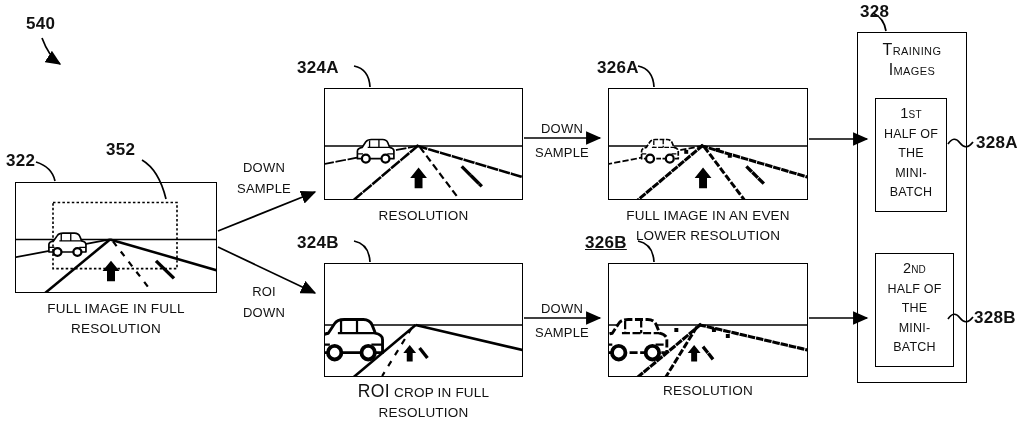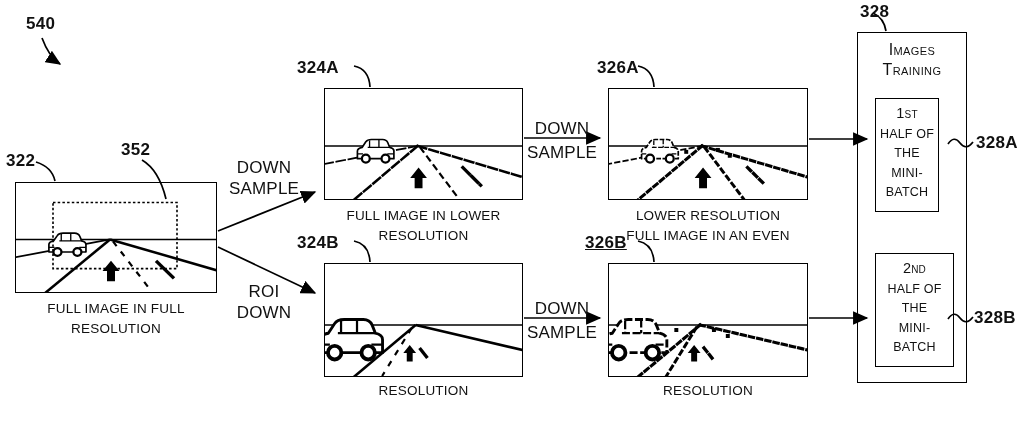--- a/index.html
+++ b/index.html
@@ -4,21 +4,21 @@
 <style>
   html,body{margin:0;padding:0;background:#fff;}
   .canvas{position:relative;width:1024px;height:430px;background:#fff;overflow:hidden;
           font-family:"Liberation Sans",sans-serif;color:#111;}
   .imgbox{position:absolute;box-sizing:border-box;border:1.6px solid #000;background:#fff;}
   .imgbox svg{display:block;width:100%;height:100%;}
   .outbox{position:absolute;box-sizing:border-box;border:1.6px solid #000;background:#fff;}
   .innerbox{position:absolute;box-sizing:border-box;border:1.6px solid #000;background:#fff;text-align:center;}
   .overlay{position:absolute;left:0;top:0;width:1024px;height:430px;pointer-events:none;}
   .ref{position:absolute;font-size:17px;font-weight:600;letter-spacing:.3px;white-space:nowrap;}
-  .op{position:absolute;text-align:center;font-size:17px;font-weight:500;letter-spacing:.2px;line-height:21px;}
+  .op{position:absolute;text-align:center;font-size:13px;font-weight:500;letter-spacing:.2px;line-height:21px;}
   .cap{position:absolute;text-align:center;font-size:13.5px;font-weight:500;letter-spacing:.2px;line-height:20px;white-space:nowrap;}
   .cap .big{font-size:17.5px;letter-spacing:.4px;}
   .cap .rest{margin-left:4px;}
   .title-sc{margin-top:7px;text-align:center;font-variant:small-caps;font-size:16px;font-weight:500;
             letter-spacing:.4px;line-height:20px;}
   .halftext{padding-top:5px;font-size:12.5px;font-weight:500;line-height:19.5px;letter-spacing:.2px;}
   .halftext .ord{font-variant:small-caps;font-size:14.5px;}
   
   .horiz{stroke:#000;stroke-width:1.4;}
   .rl{stroke:#000;fill:none;}
@@ -135,26 +135,26 @@
         <path class="cline" d="M13,10 L36.5,10 M15,2.5 L15,10 M25,1.5 L25,10 M2,17 L8,17 M34,17 L41,17"></path>
         <circle class="cwheel" cx="11" cy="22" r="4.2"></circle>
         <circle class="cwheel" cx="32" cy="22" r="4.2"></circle>
       </g>
       <polygon class="uparrow" points="86,81 92.5,89 89,89 89,97.5 83,97.5 83,89 79.5,89"></polygon>
     </svg>
   </div>
 
   <div class="outbox" style="left:857px;top:32px;width:110px;height:351px;">
     <div class="title-sc">
+      <div>Training</div>
       <div>Images</div>
-      <div>Training</div>
     </div>
   </div>
 
-  <div class="innerbox" style="left:875px;top:98px;width:64px;height:114px;">
+  <div class="innerbox" style="left:875px;top:98px;width:72px;height:114px;">
     <div class="halftext">
       <div><span class="ord">1st</span></div>
       <div>HALF OF</div>
       <div>THE</div>
       <div>MINI-</div>
       <div>BATCH</div>
     </div>
   </div>
 
   <div class="innerbox" style="left:875px;top:253px;width:79px;height:114px;">
@@ -186,21 +186,21 @@
     <path class="conn" d="M524,138 L600,138" marker-end="url(#ah)"></path>
     <path class="conn" d="M524,318 L600,318" marker-end="url(#ah)"></path>
     <path class="conn" d="M809,139 L867,139" marker-end="url(#ah)"></path>
     <path class="conn" d="M809,318 L867,318" marker-end="url(#ah)"></path>
     <path class="conn" d="M948,144 q6,-9 12,-1 q6,8 13,-1"></path>
     <path class="conn" d="M948,319 q6,-9 12,-1 q6,8 13,-1"></path>
   </svg>
 
   <span class="ref" style="left:26px;top:14px;">540</span>
   <span class="ref" style="left:6px;top:151px;">322</span>
-  <span class="ref" style="left:121px;top:140px;">352</span>
+  <span class="ref" style="left:106px;top:140px;">352</span>
   <span class="ref" style="left:297px;top:58px;">324A</span>
   <span class="ref" style="left:585px;top:58px;margin-left:12px;">326A</span>
   <span class="ref" style="left:297px;top:233px;">324B</span>
   <span class="ref" style="left:585px;top:233px;text-decoration:underline;">326B</span>
   <span class="ref" style="left:841px;top:2px;margin-left:19px;">328</span>
   <span class="ref" style="left:976px;top:133px;">328A</span>
   <span class="ref" style="left:974px;top:308px;">328B</span>
 
   <div class="op" style="left:228px;top:157px;width:72px;">
     <div>DOWN</div>
@@ -221,27 +221,27 @@
   </div>
   <div class="op" style="left:521px;top:322px;width:82px;">
     <div>SAMPLE</div>
   </div>
 
   <div class="cap" style="left:15px;top:299px;width:202px;text-align:center;">
     <div>FULL IMAGE IN FULL</div>
     <div>RESOLUTION</div>
   </div>
   <div class="cap" style="left:324px;top:206px;width:199px;">
-    <div>FULL IMAGE IN LOWER</div>
     <div>RESOLUTION</div>
   </div>
   <div class="cap" style="left:608px;top:206px;width:200px;">
+    <div>FULL IMAGE IN AN EVEN</div>
     <div>LOWER RESOLUTION</div>
-    <div>FULL IMAGE IN AN EVEN</div>
   </div>
   <div class="cap" style="left:324px;top:381px;width:199px;">
+    <div><span class="big">ROI</span><span class="rest">CROP IN FULL</span></div>
     <div>RESOLUTION</div>
   </div>
   <div class="cap" style="left:608px;top:381px;width:200px;">
     <div>RESOLUTION</div>
   </div>
 
 </div>
 
 </body></html>

